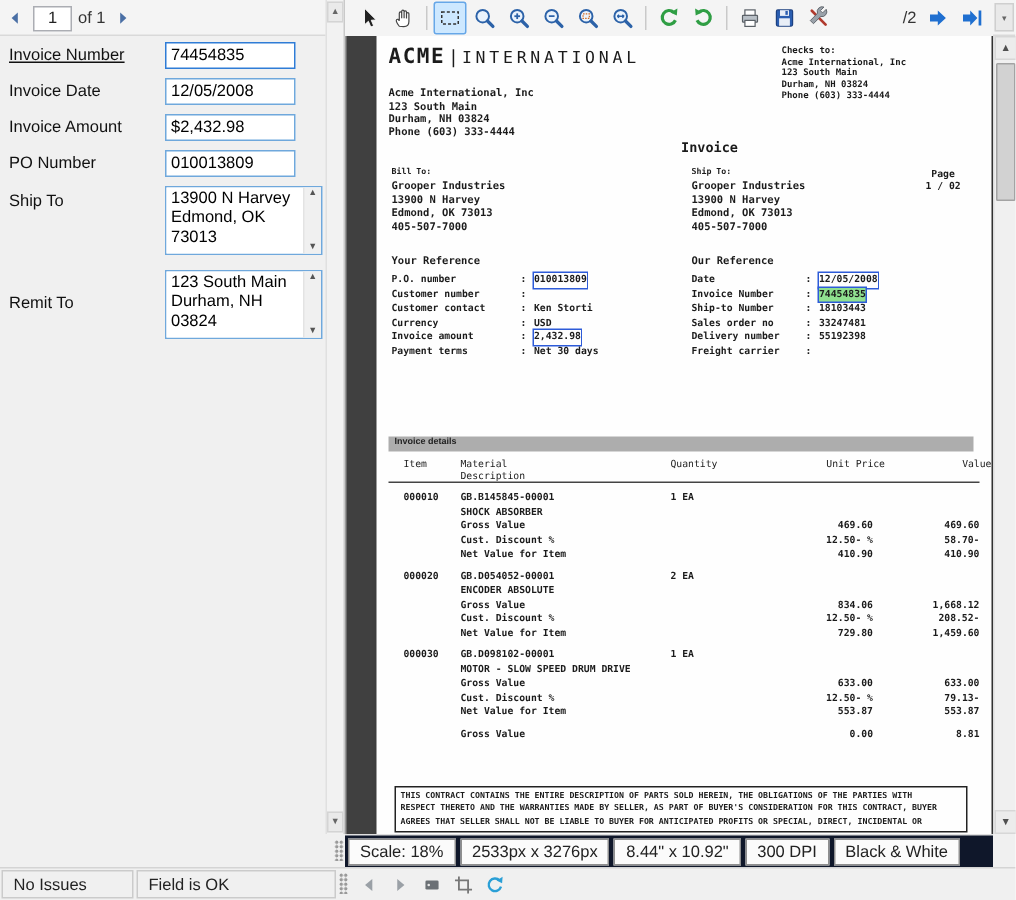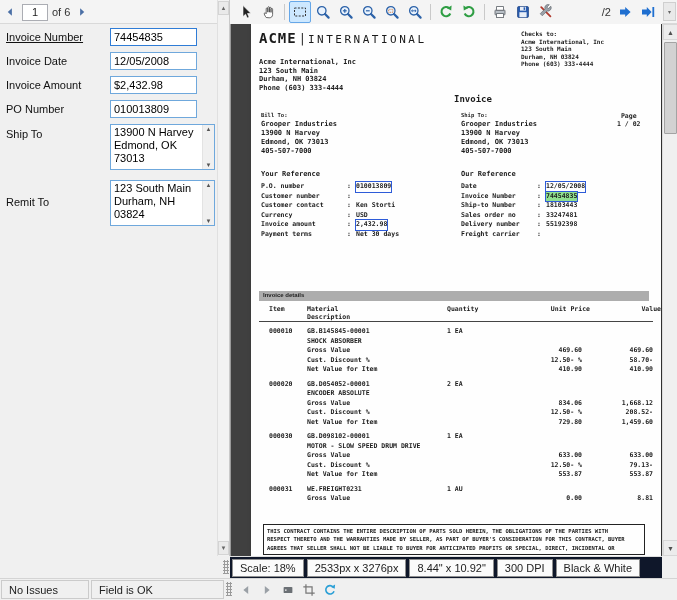--- a/index.html
+++ b/index.html
@@ -60,21 +60,21 @@
   .refs{position:absolute;top:146px;}
   .your-ref{left:10px;} .our-ref{left:210px;}
   .ref-title{font-size:7px;font-weight:bold;margin-bottom:4px;}
   .ref-row{display:flex;font-size:6.5px;line-height:9.5px;font-weight:bold;}
   .your-ref .ref-label{width:86px;flex:none;} .our-ref .ref-label{width:76px;flex:none;}
   .ref-colon{width:9px;flex:none;}
   .ref-value{white-space:pre;}
   .hl-box{box-shadow:0 0 0 1px #2d5bd8;}
   .hl-green{background:#8fe08f;box-shadow:0 0 0 1px #2d5bd8;}
   .details-band{position:absolute;left:8px;top:267px;width:390px;height:10px;background:#adadad;font-size:6px;font-weight:bold;color:#222;padding:1px 4px;font-family:"Liberation Sans",sans-serif;}
-  .thead{position:absolute;left:8px;top:281px;width:394px;height:17px;border-bottom:1px solid #444;font-size:6.5px;font-weight:bold;}
+  .thead{position:absolute;left:8px;top:281px;width:394px;height:17px;border-bottom:1px solid #444;font-size:6.5px;font-weight:normal;}
   .th{position:absolute;top:0;}
   .th-item{left:10px;} .th-material{left:48px;} .th-desc{left:48px;top:8px;}
   .th-qty{left:188px;} .th-unit{left:268px;width:63px;text-align:right;} .th-value{left:354px;width:48px;text-align:right;}
   .titems{position:absolute;left:8px;top:303px;width:394px;}
   .item-block{margin-bottom:5px;}
   .tline{display:flex;font-size:6.5px;line-height:9.5px;font-weight:bold;}
   .tcell{flex:none;white-space:pre;overflow:hidden;}
   .c-item{width:48px;padding-left:10px;}
   .c-desc{width:140px;}
   .c-qty{width:45px;}
@@ -101,21 +101,21 @@
 <body>
 
 <div class="topbar">
   <div class="pager">
     <span class="pager-btn">
       <svg width="12" height="12" viewBox="0 0 16 16">
           <path d="M10.5 3 L5 8 L10.5 13 Z" fill="#4a6fa5"></path>
         </svg>
     </span>
     <span class="pager-box">1</span>
-    <span class="pager-of">of 6</span>
+    <span class="pager-of">of 1</span>
     <span class="pager-btn">
       <svg width="12" height="12" viewBox="0 0 16 16">
           <path d="M5.5 3 L11 8 L5.5 13 Z" fill="#4a6fa5"></path>
         </svg>
     </span>
   </div>
 
   <div class="vtoolbar">
     <span class="tbtn">
       <svg width="16" height="16" viewBox="0 0 16 16">
@@ -483,25 +483,20 @@
           <div class="tline">
             <span class="tcell c-item"></span>
             <span class="tcell c-desc">Net Value for Item</span>
             <span class="tcell c-qty"></span>
             <span class="tcell c-unit">553.87</span>
             <span class="tcell c-val">553.87</span>
           </div>
         </div>
         <div class="item-block">
           <div class="tline">
-            <span class="tcell c-item">000031</span>
-            <span class="tcell c-desc">WE.FREIGHT0231</span>
-            <span class="tcell c-qty">1 AU</span>
-          </div>
-          <div class="tline">
             <span class="tcell c-item"></span>
             <span class="tcell c-desc">Gross Value</span>
             <span class="tcell c-qty"></span>
             <span class="tcell c-unit">0.00</span>
             <span class="tcell c-val">8.81</span>
           </div>
         </div>
       </div>
 
     <div class="fine-print">

